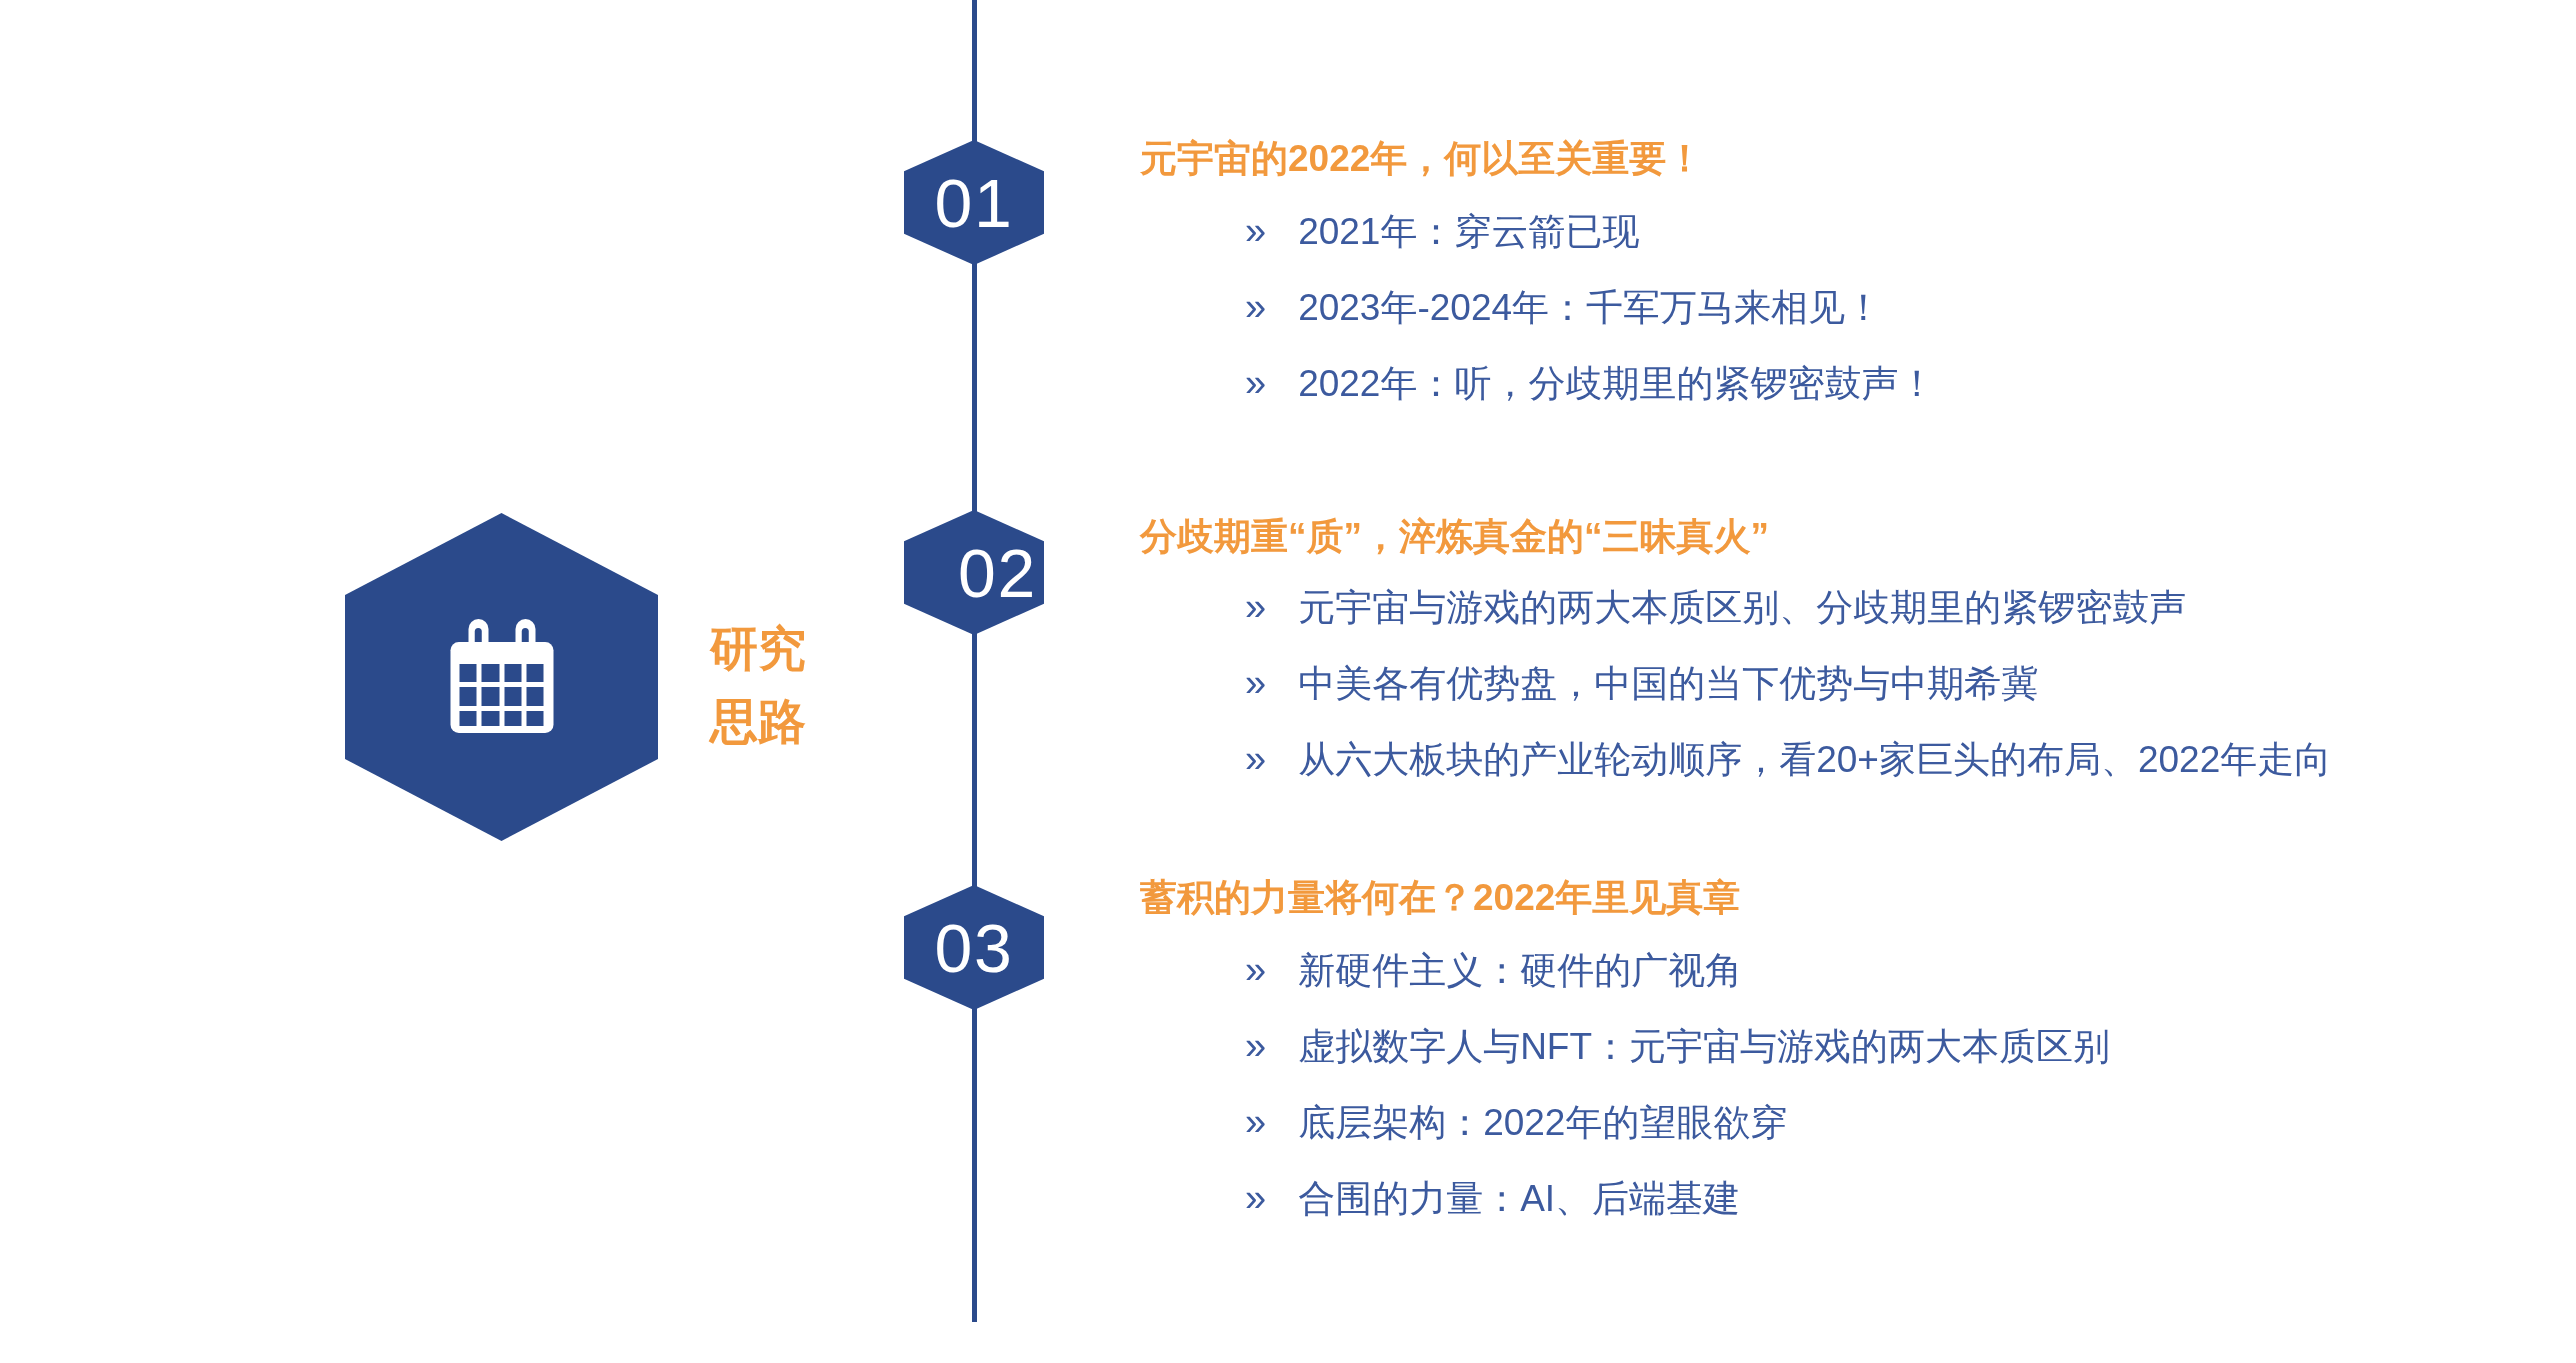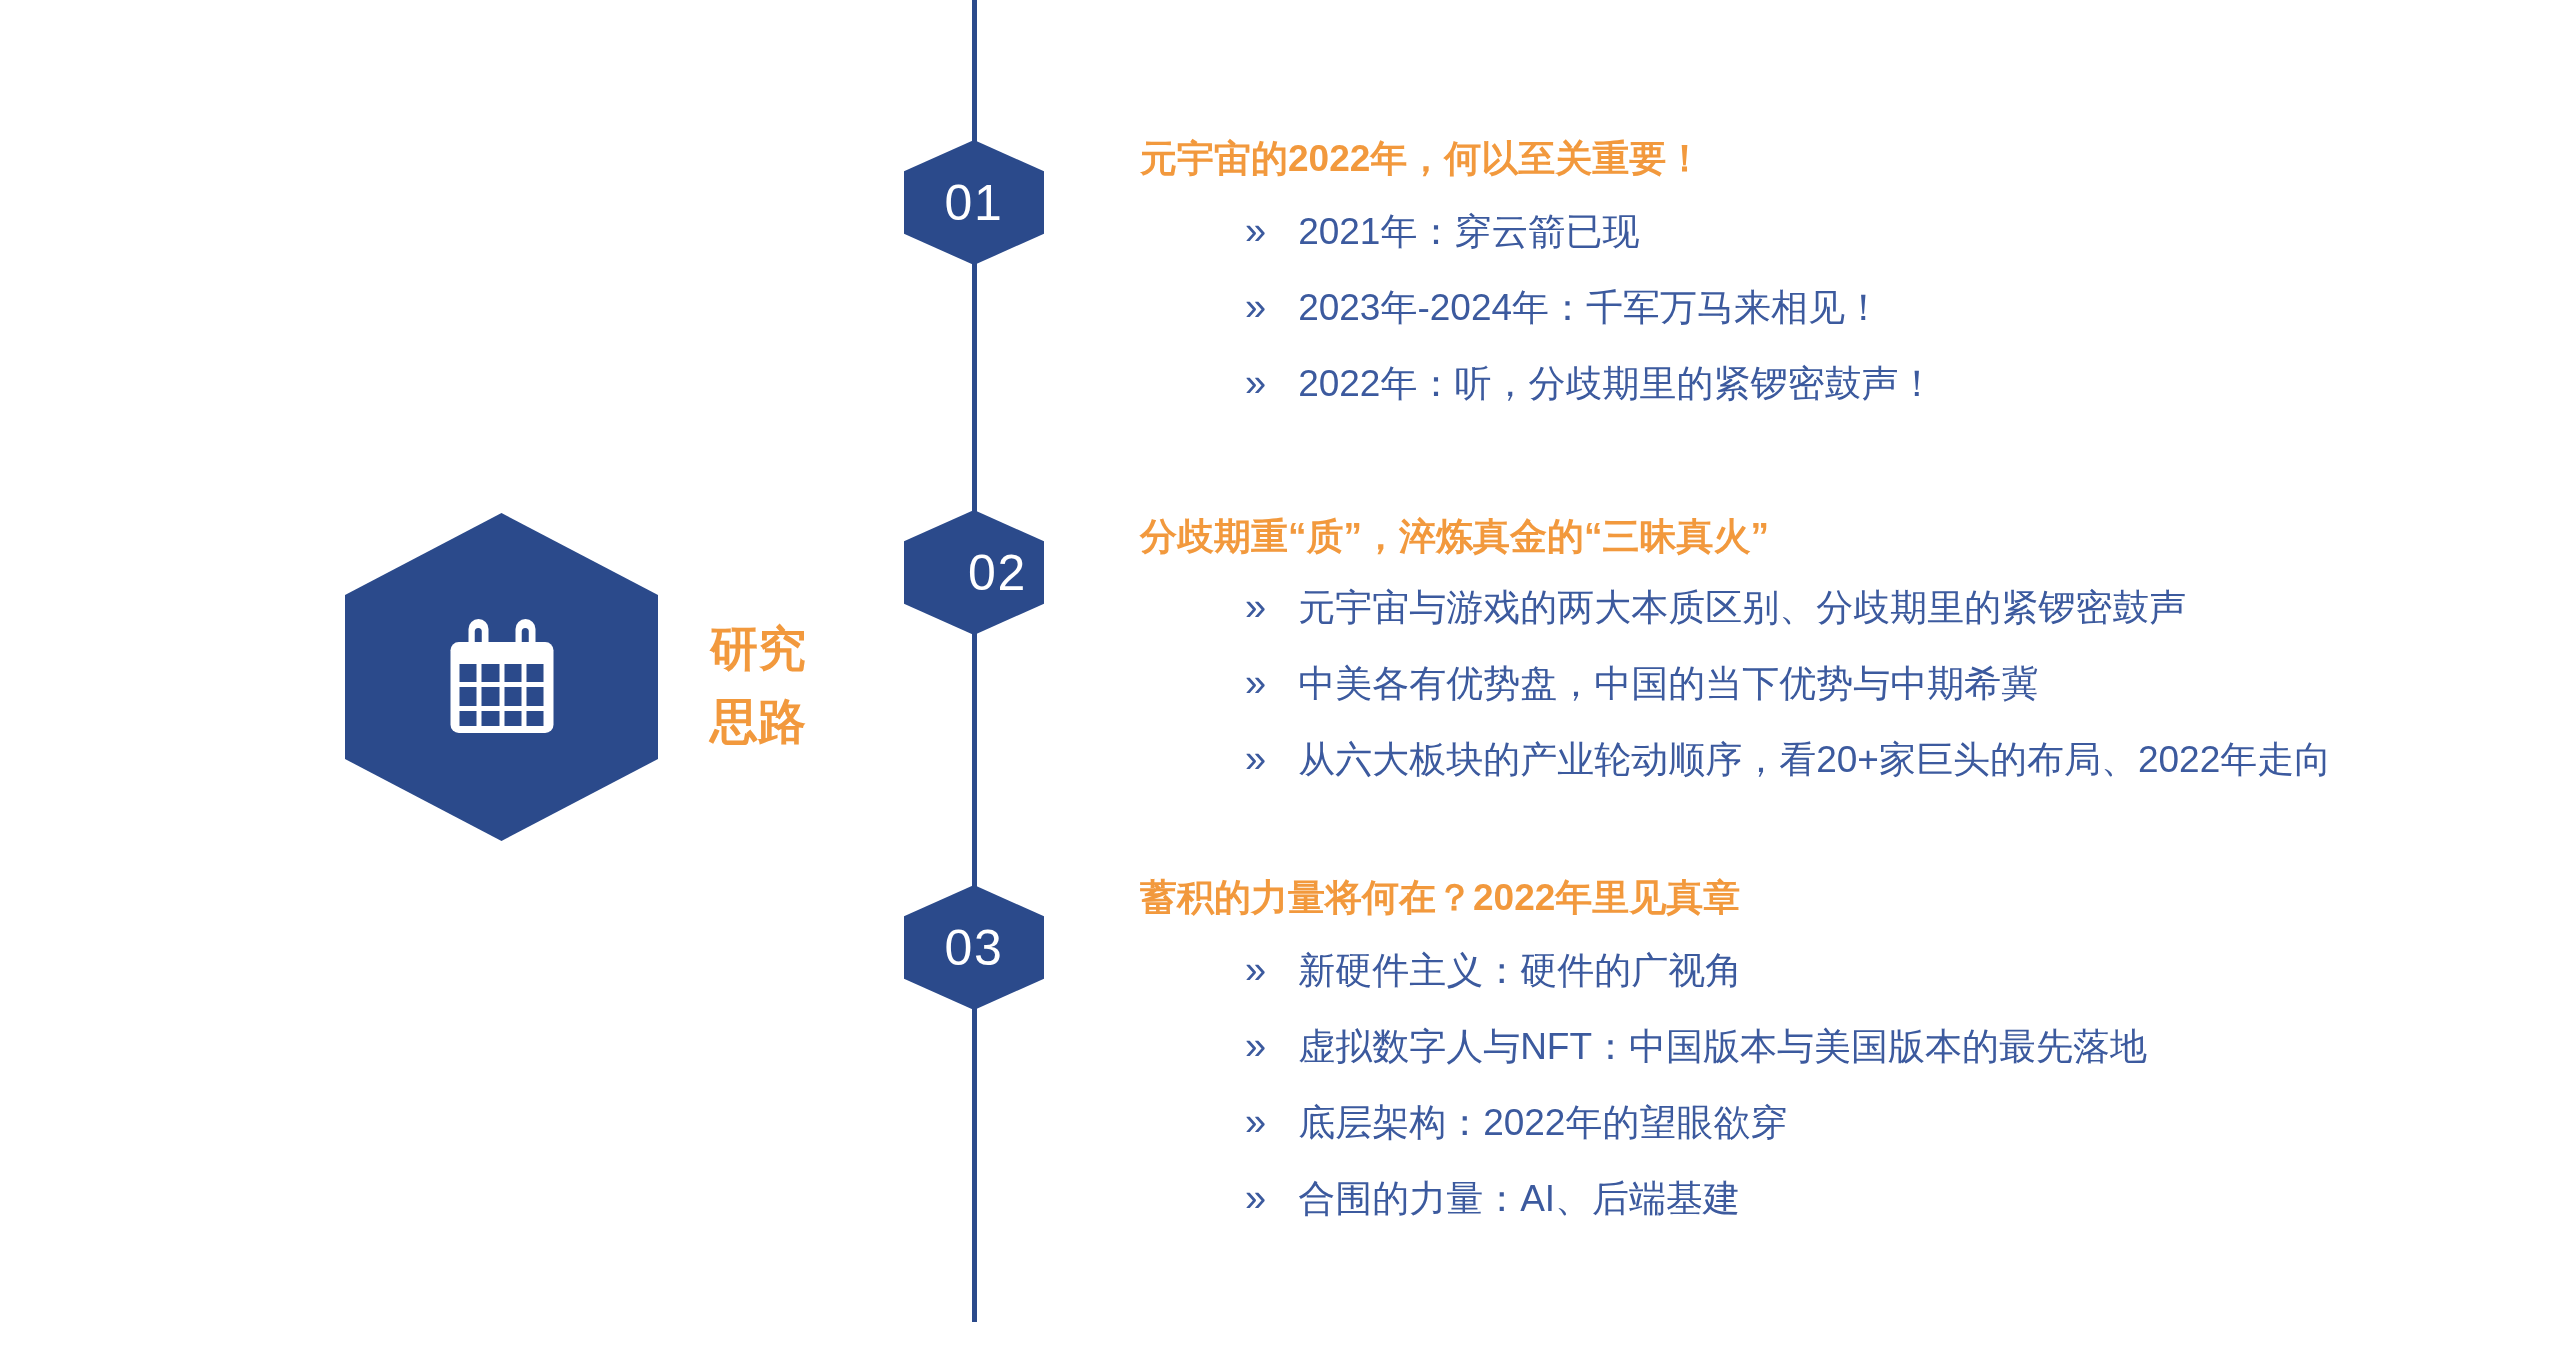--- a/index.html
+++ b/index.html
@@ -106,21 +106,21 @@
     position: absolute;
     left: 904px;
     width: 140px;
     height: 125px;
     display: flex;
     align-items: center;
     justify-content: center;
   }
   .num-hex .num {
     color: #ffffff;
-    font-size: 50px;
+    font-size: 68px;
     font-weight: 300;
     letter-spacing: 1.7px;
     line-height: 1;
   }
 
   
   .sec-title {
     position: absolute;
     left: 1140px;
     color: var(--accent-orange);
@@ -233,21 +233,21 @@
         <span class="num">03</span>
       </div>
       <div class="sec-title" style="top: 876px;">蓄积的力量将何在？2022年里见真章</div>
       <div class="bullets" style="top: 932px;">
         <div class="bullet-row">
           <span class="bullet-marker">»</span>
           <span class="bullet-text">新硬件主义：硬件的广视角</span>
         </div>
         <div class="bullet-row">
           <span class="bullet-marker">»</span>
-          <span class="bullet-text">虚拟数字人与NFT：中国版本与美国版本的最先落地</span>
+          <span class="bullet-text">虚拟数字人与NFT：元宇宙与游戏的两大本质区别</span>
         </div>
         <div class="bullet-row">
           <span class="bullet-marker">»</span>
           <span class="bullet-text">底层架构：2022年的望眼欲穿</span>
         </div>
         <div class="bullet-row">
           <span class="bullet-marker">»</span>
           <span class="bullet-text">合围的力量：AI、后端基建</span>
         </div>
       </div>

